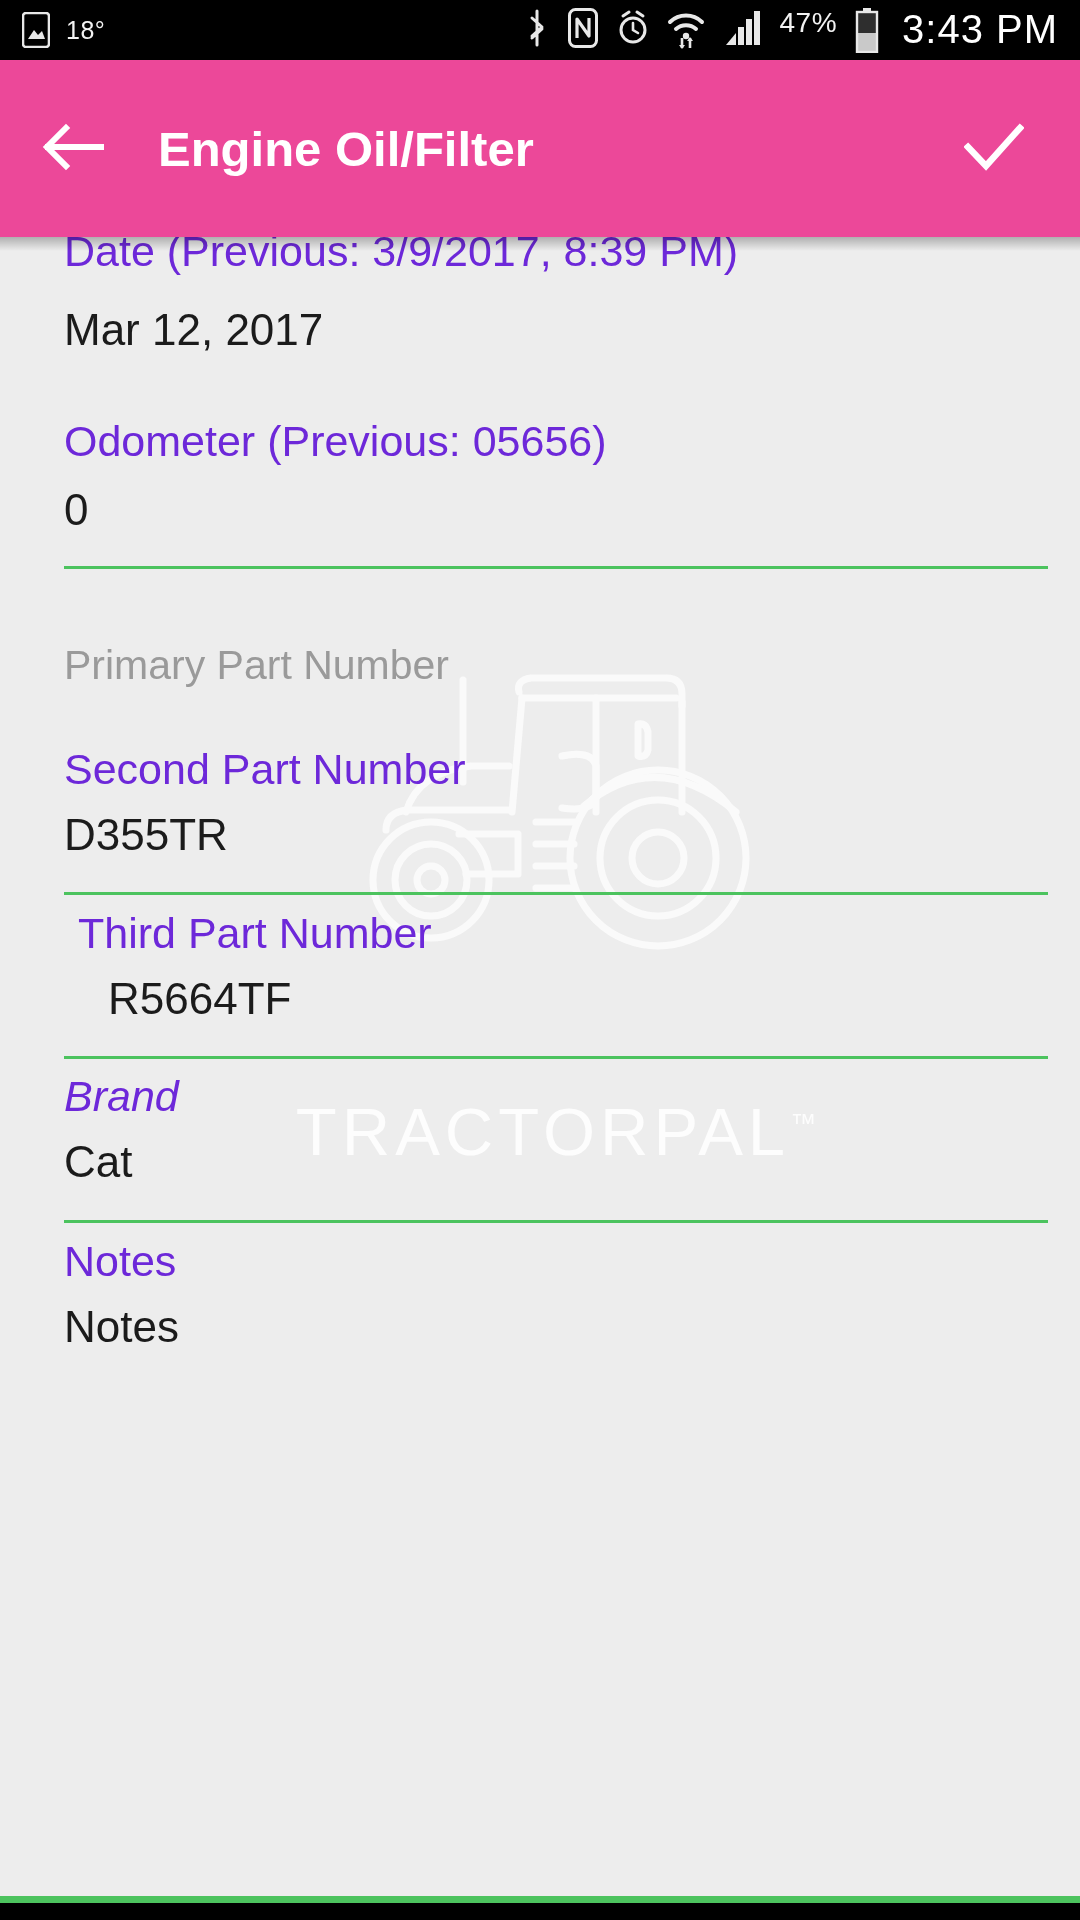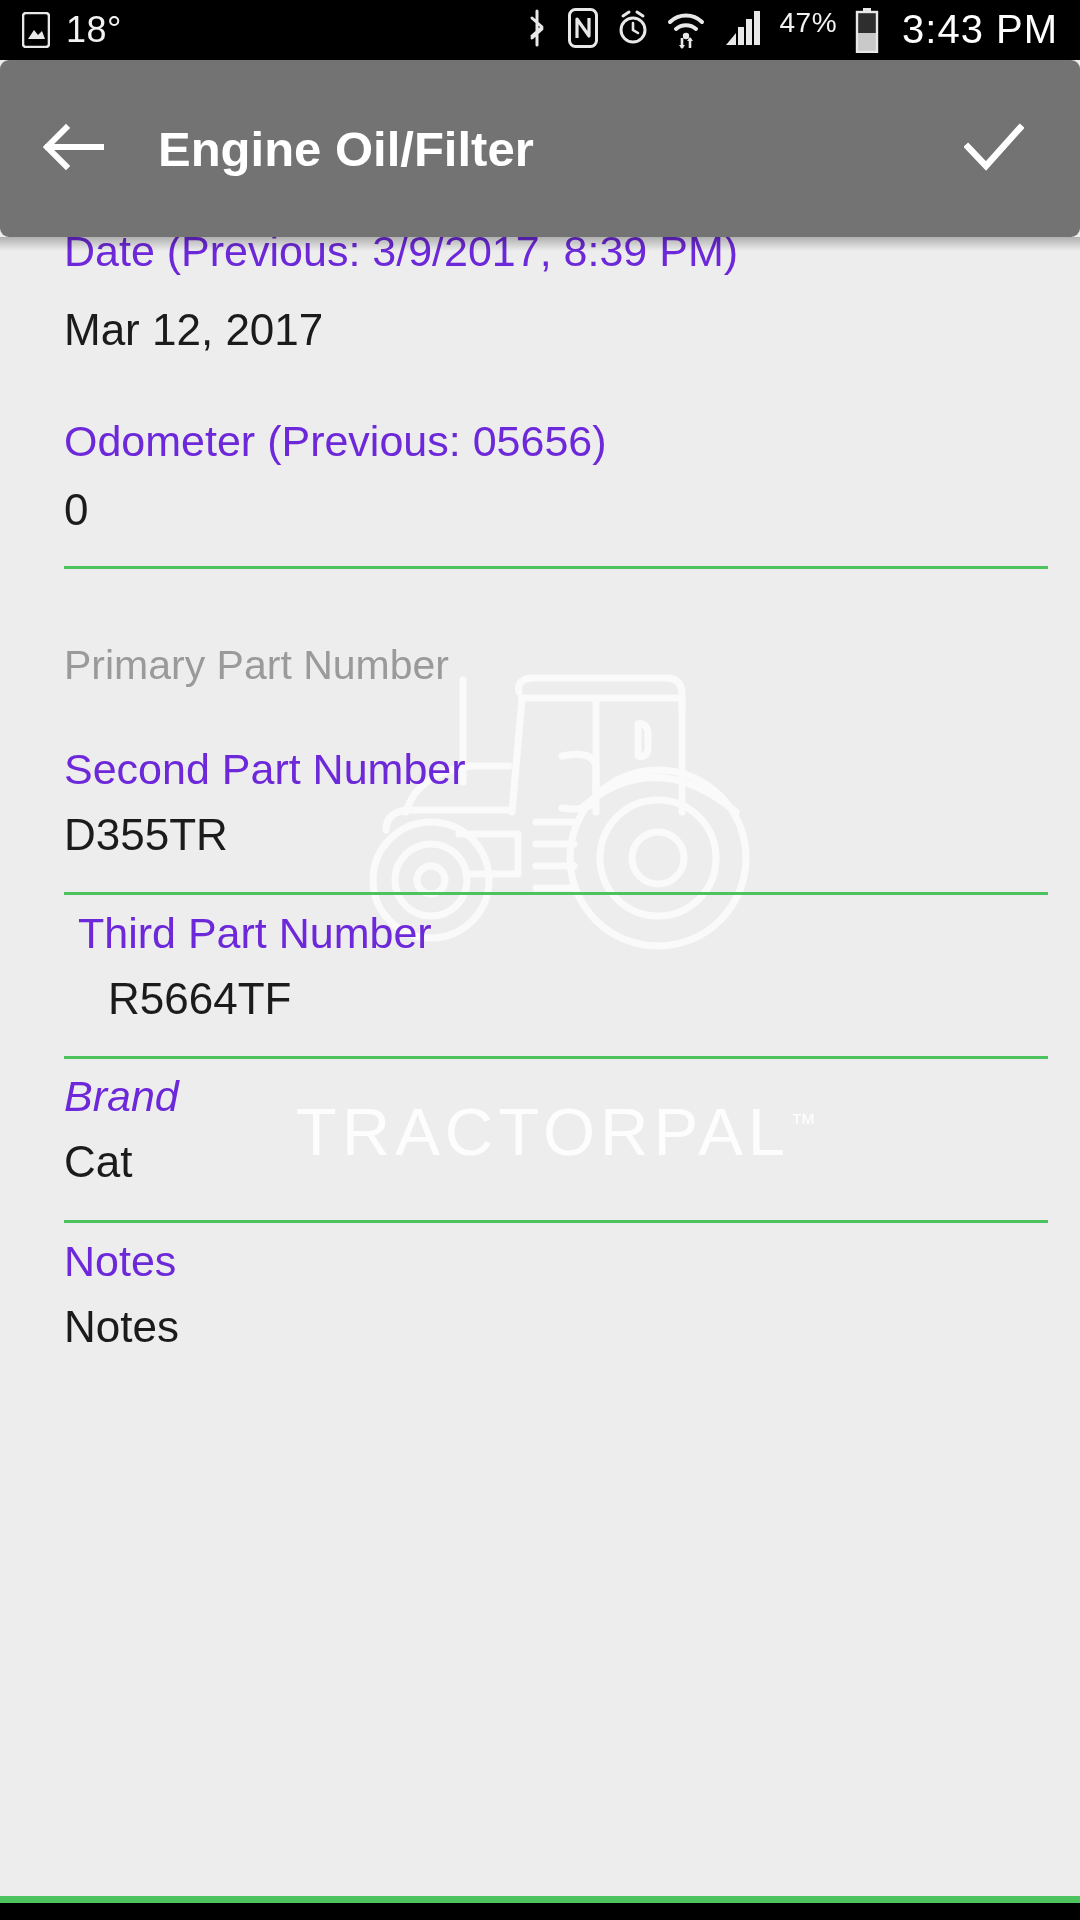--- a/index.html
+++ b/index.html
@@ -12,30 +12,30 @@
   #screen { position:relative; width:1080px; height:1920px; background:#ededed; }
 
   
   .status-bar {
     position:absolute; top:0; left:0; width:1080px; height:60px;
     background:#000; color:#fff;
     display:flex; align-items:center;
   }
   .sb-left { display:flex; align-items:center; padding-left:22px; gap:16px; }
   .sb-right { margin-left:auto; display:flex; align-items:flex-start; gap:17px; padding-right:22px; }
-  .sb-temp { font-size:36px; letter-spacing:.5px; color:#f2f2f2; }
+  .sb-temp { font-size:25px; letter-spacing:.5px; color:#f2f2f2; }
   .sb-pct  { font-size:28px; color:#f2f2f2; letter-spacing:.5px; }
   .sb-clock{ font-size:40px; color:#fff; letter-spacing:1px; margin-left:5px; }
   .sb-icon { display:inline-flex; align-items:center; justify-content:center; }
 
   
   .app-bar {
     position:absolute; top:60px; left:0; width:1080px; height:177px;
-    background:#737373;
-    display:flex; align-items:center;border-radius:9px;
+    background:#ec4899;
+    display:flex; align-items:center;
   }
   .app-bar-shadow{
     position:absolute; top:237px; left:0; width:1080px; height:14px;
     background:linear-gradient(to bottom, rgba(0,0,0,0.26), rgba(0,0,0,0));
     pointer-events:none; z-index:5;
   }
   .back-btn { width:106px; margin-left:42px; display:flex; align-items:center; }
   .app-title {
     color:#fff; font-size:49px; font-weight:bold; letter-spacing:0px;
     margin-left:10px;

